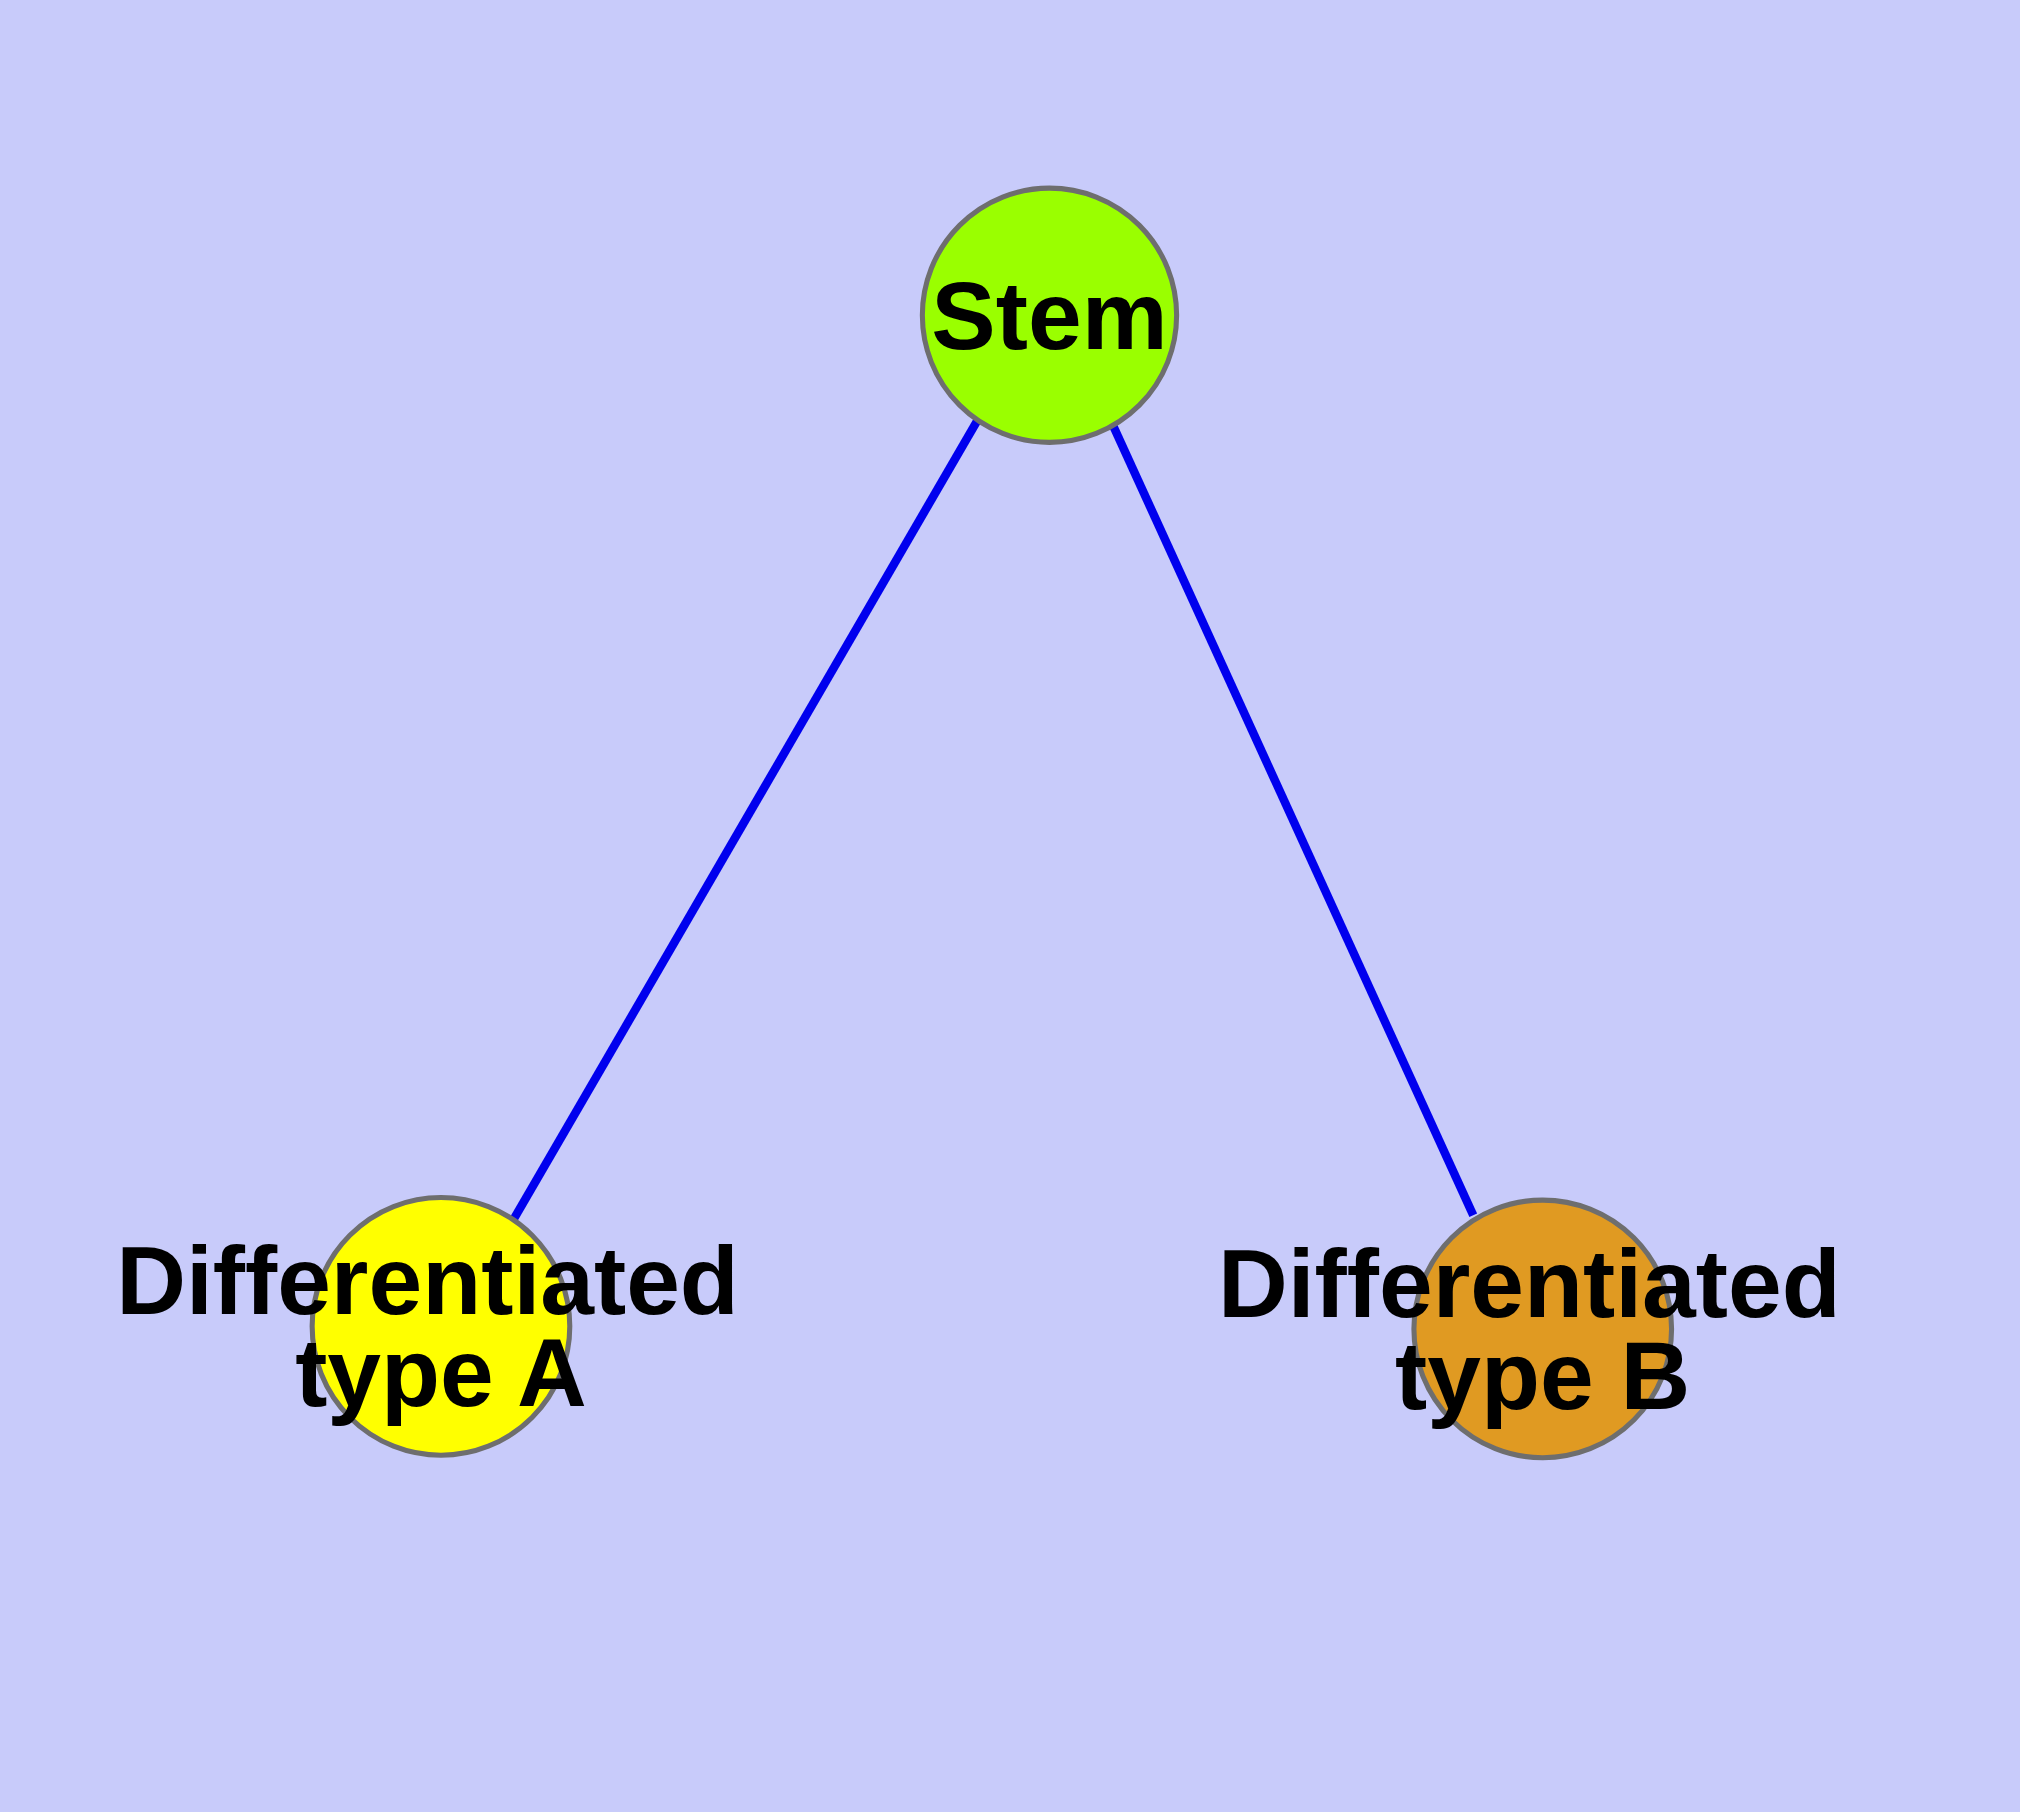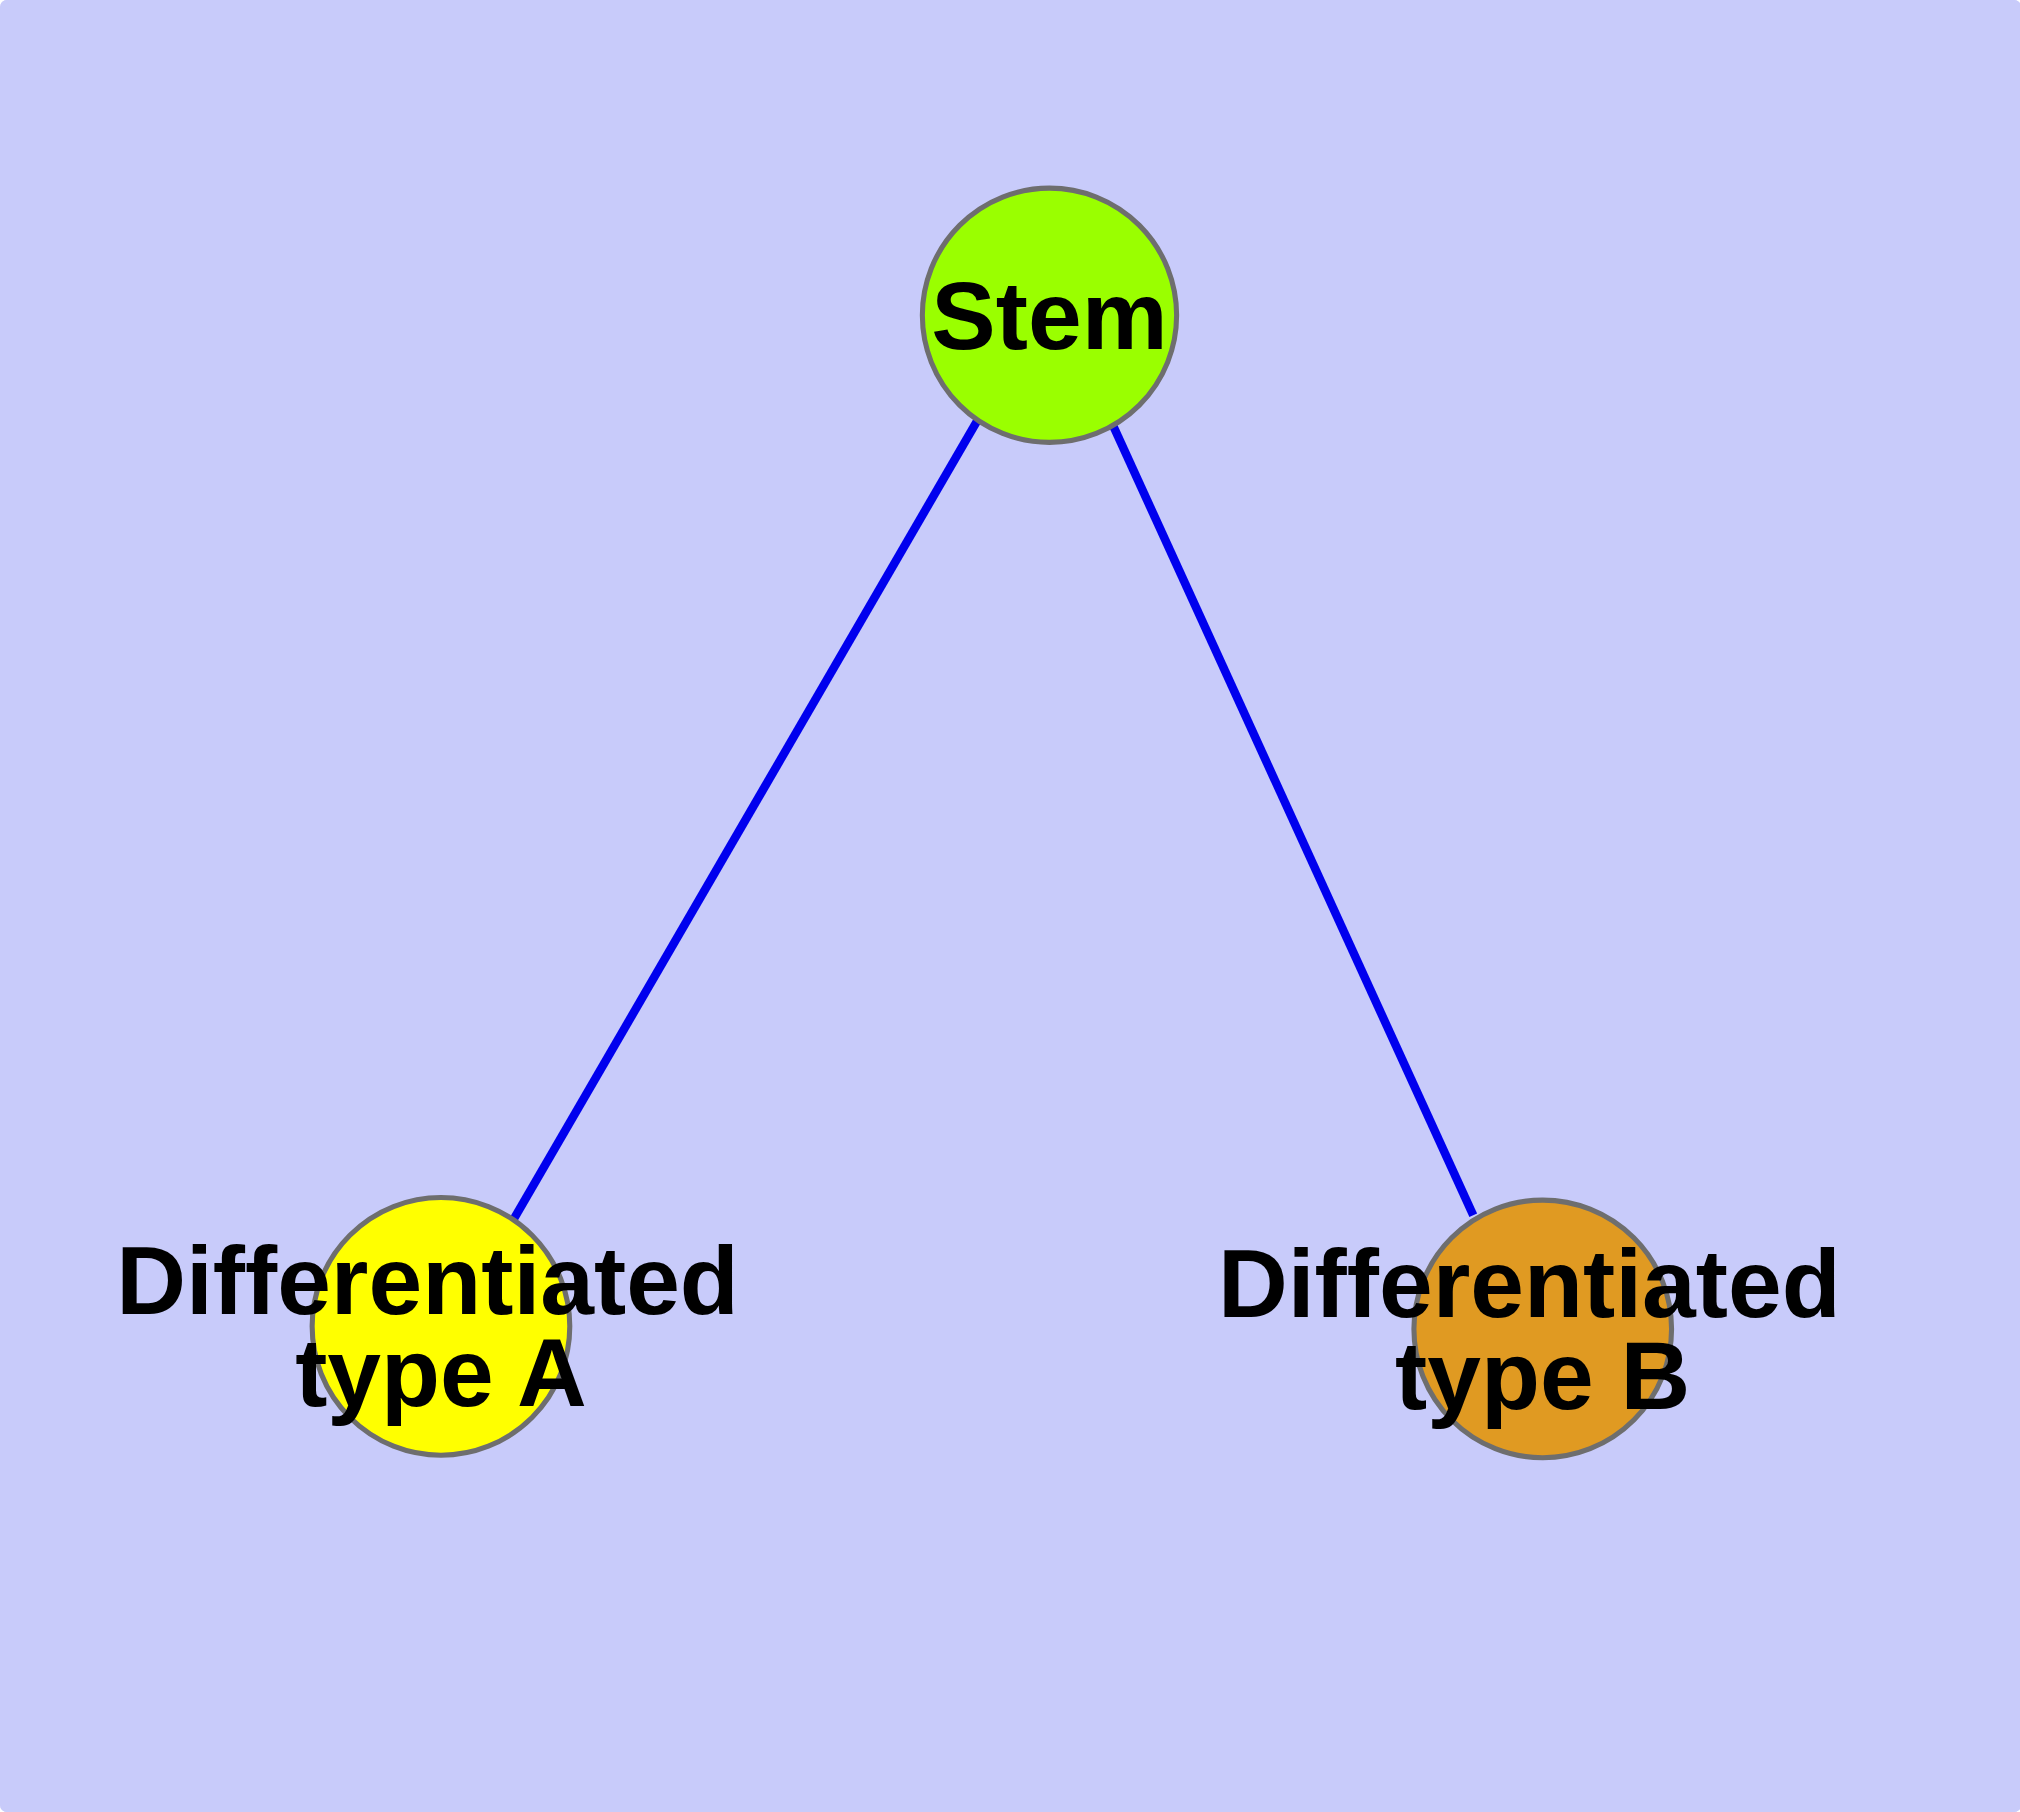--- a/index.html
+++ b/index.html
@@ -6,21 +6,20 @@
     margin: 0;
     padding: 0;
     background: #ffffff;
   }
   #canvas {
     position: relative;
     width: 2021px;
     height: 1812px;
     overflow: hidden;
     font-family: "Liberation Sans", sans-serif;
-    border-radius: 7px;
   }
   #graph-svg {
     position: absolute;
     top: 0;
     left: 0;
     width: 2021px;
     height: 1812px;
     display: block;
   }
   .node-label {

